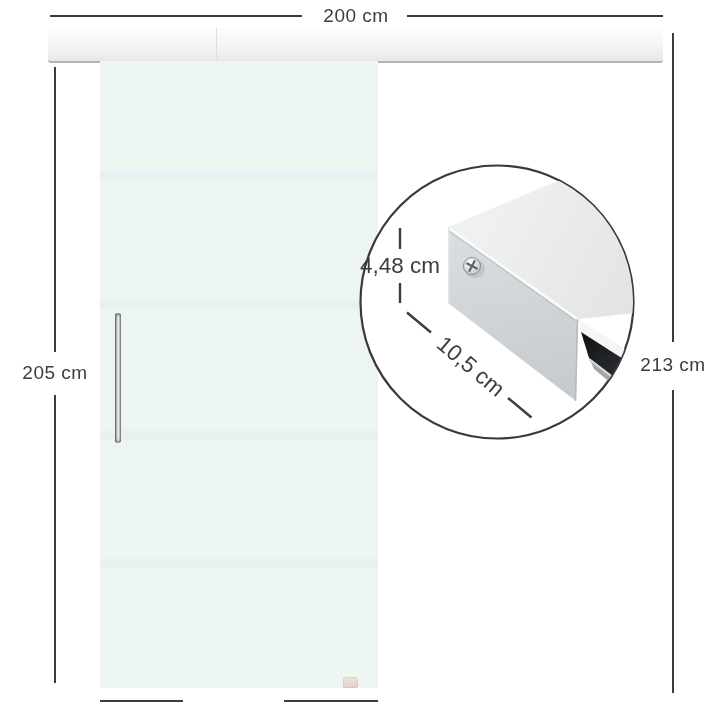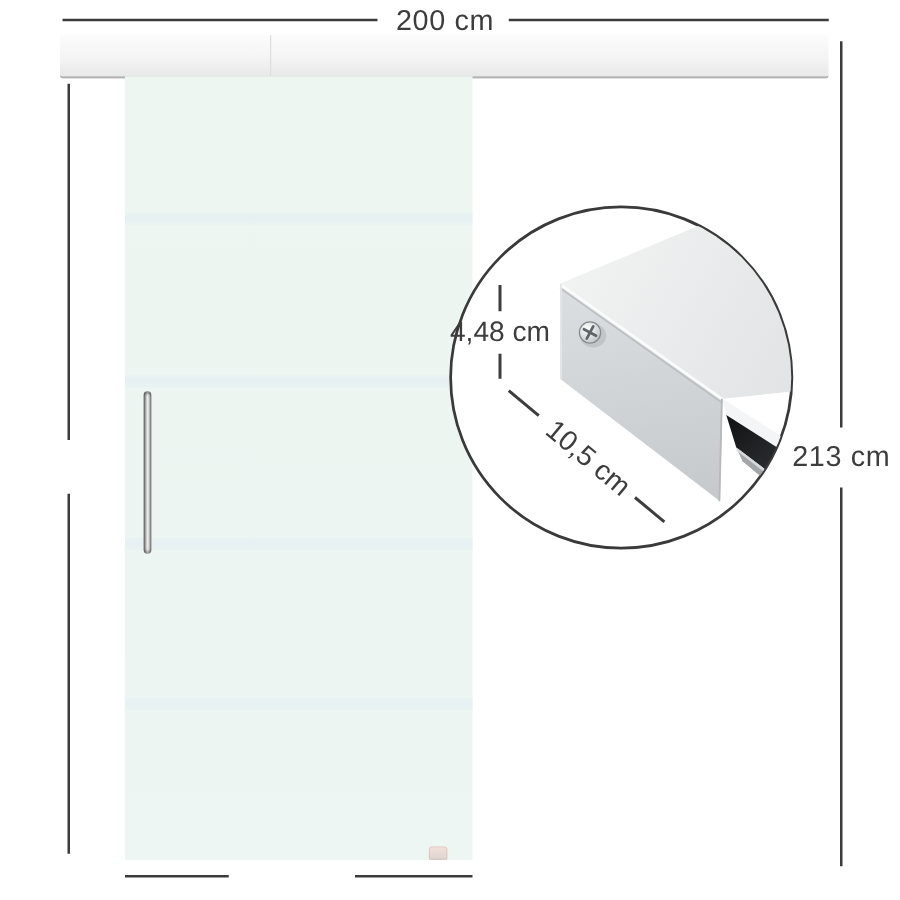--- a/index.html
+++ b/index.html
@@ -2,21 +2,21 @@
 <html><head>
 <meta charset="utf-8">
 <style>
   html,body{margin:0;padding:0;background:#ffffff;}
   .stage{
     position:relative;width:720px;height:720px;background:#ffffff;overflow:hidden;
     font-family:"Liberation Sans",sans-serif;color:#3d3d3d;
   }
   .seg{position:absolute;background:#3c3c3c;}
   .dim-label{
-    position:absolute;font-size:23px;line-height:24px;letter-spacing:0.5px;
+    position:absolute;font-size:19px;line-height:24px;letter-spacing:0.5px;
     color:#3d3d3d;text-align:center;white-space:nowrap;
   }
   
   .seg.top-a{left:50px;top:15px;width:252px;height:2px;}
   .seg.top-b{left:407px;top:15px;width:256px;height:2px;}
   .dim-label.top{left:256px;top:4px;width:200px;}
   
   .seg.left-a{left:54px;top:67px;width:2px;height:285px;}
   .seg.left-b{left:54px;top:395px;width:2px;height:288px;}
   .dim-label.left{left:5px;top:361px;width:100px;}
@@ -75,20 +75,21 @@
   <div class="door">
     <div class="stripe s1"></div>
     <div class="stripe s2"></div>
     <div class="stripe s3"></div>
     <div class="stripe s4"></div>
   </div>
   <div class="handle"></div>
   <div class="floor-guide"></div>
 
   <div class="seg left-a"></div>
+  <div class="dim-label left">205 cm</div>
   <div class="seg left-b"></div>
 
   <div class="seg right-a"></div>
   <div class="dim-label right">213 cm</div>
   <div class="seg right-b"></div>
 
   <div class="seg bottom-a"></div>
   <div class="seg bottom-b"></div>
 
   <svg class="inset" viewBox="351 156 292 292">

